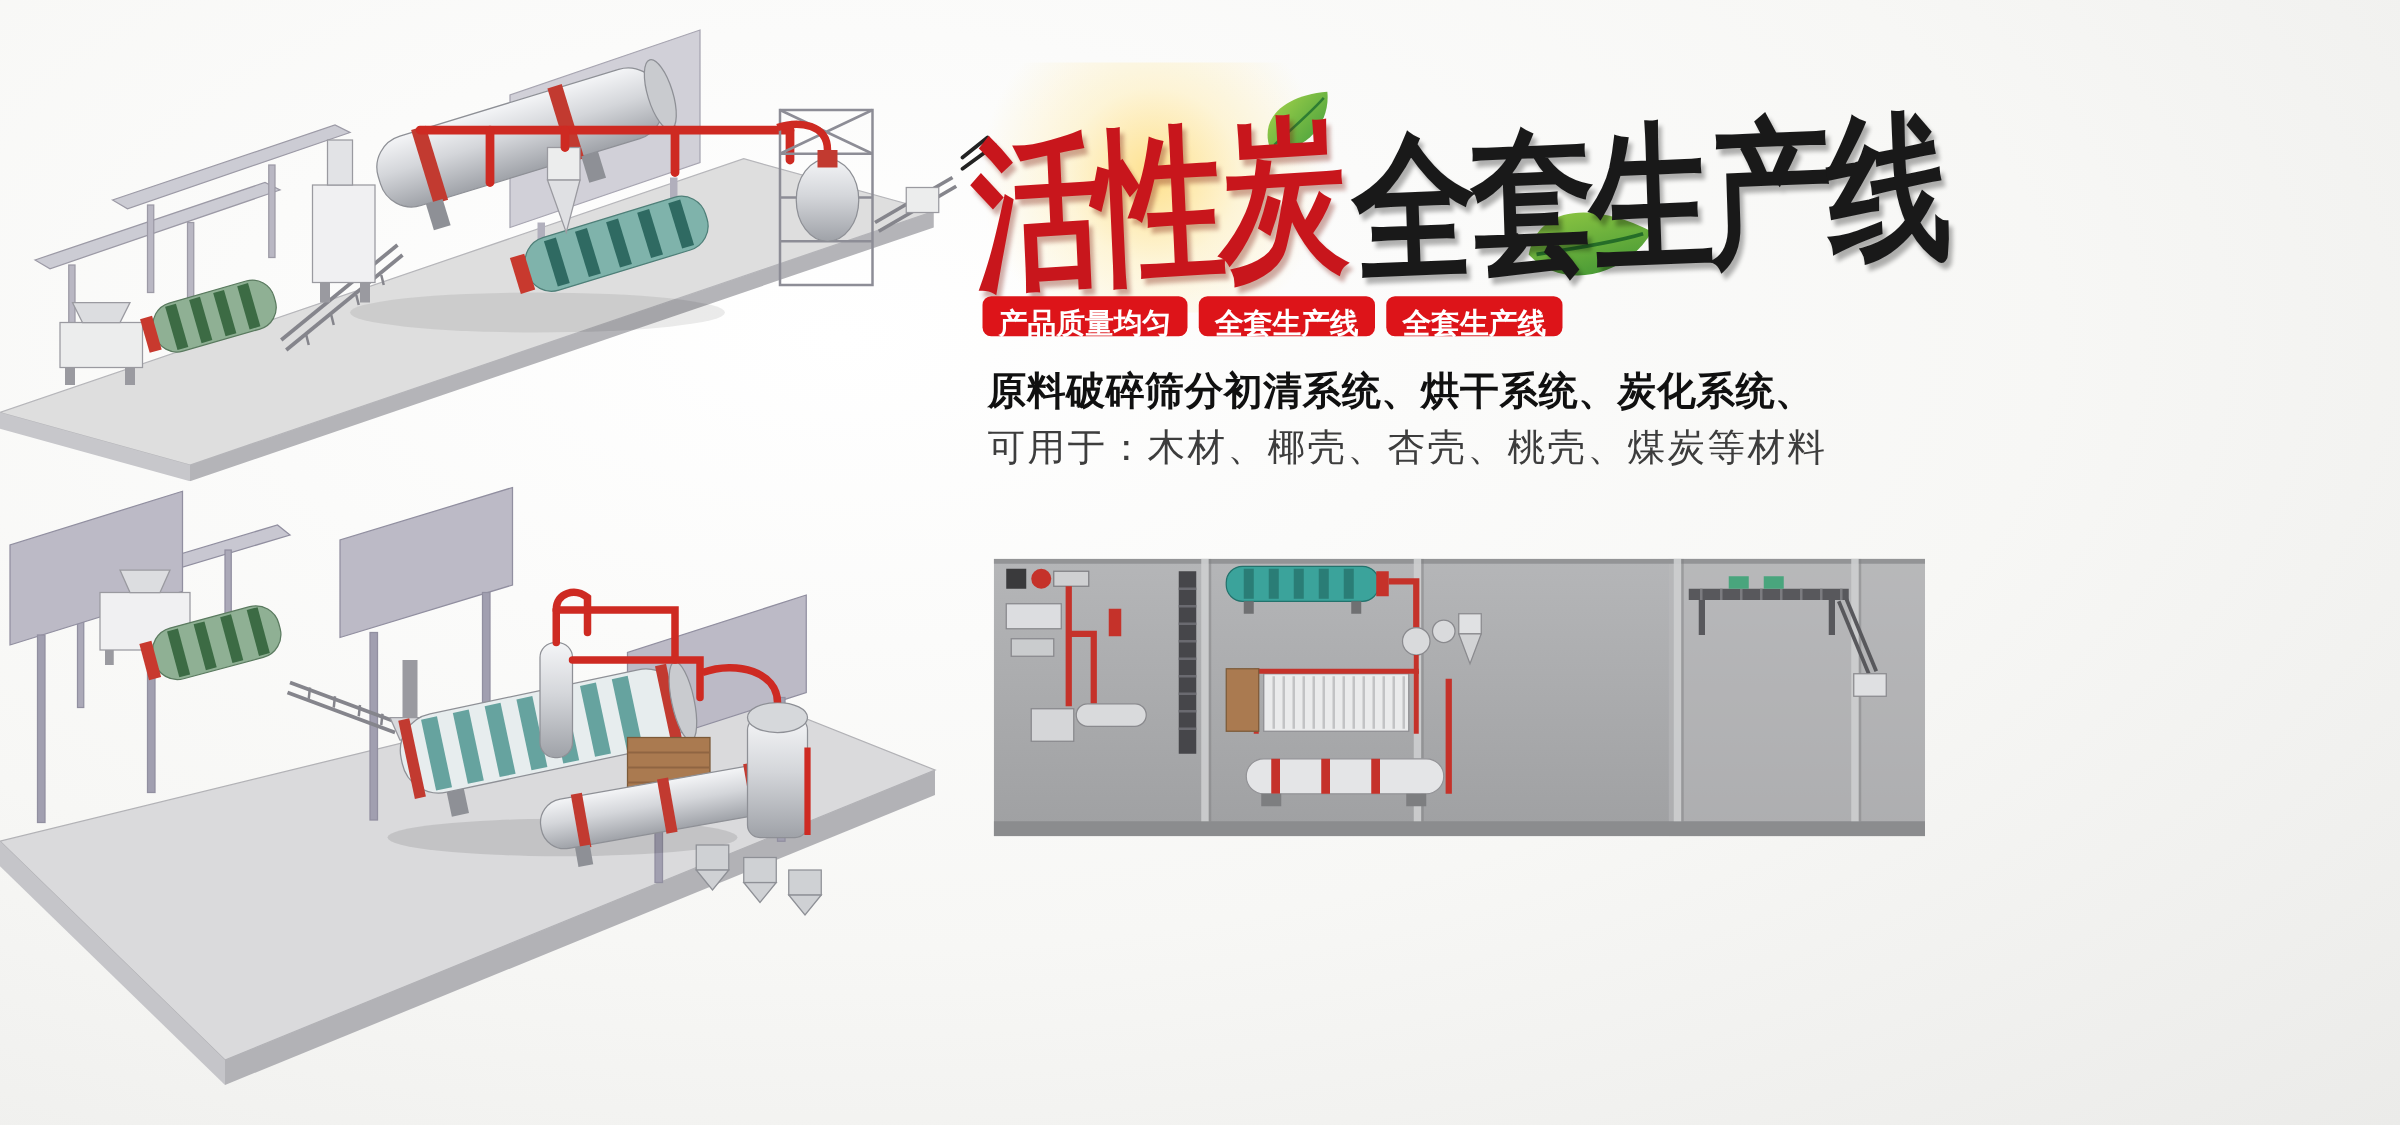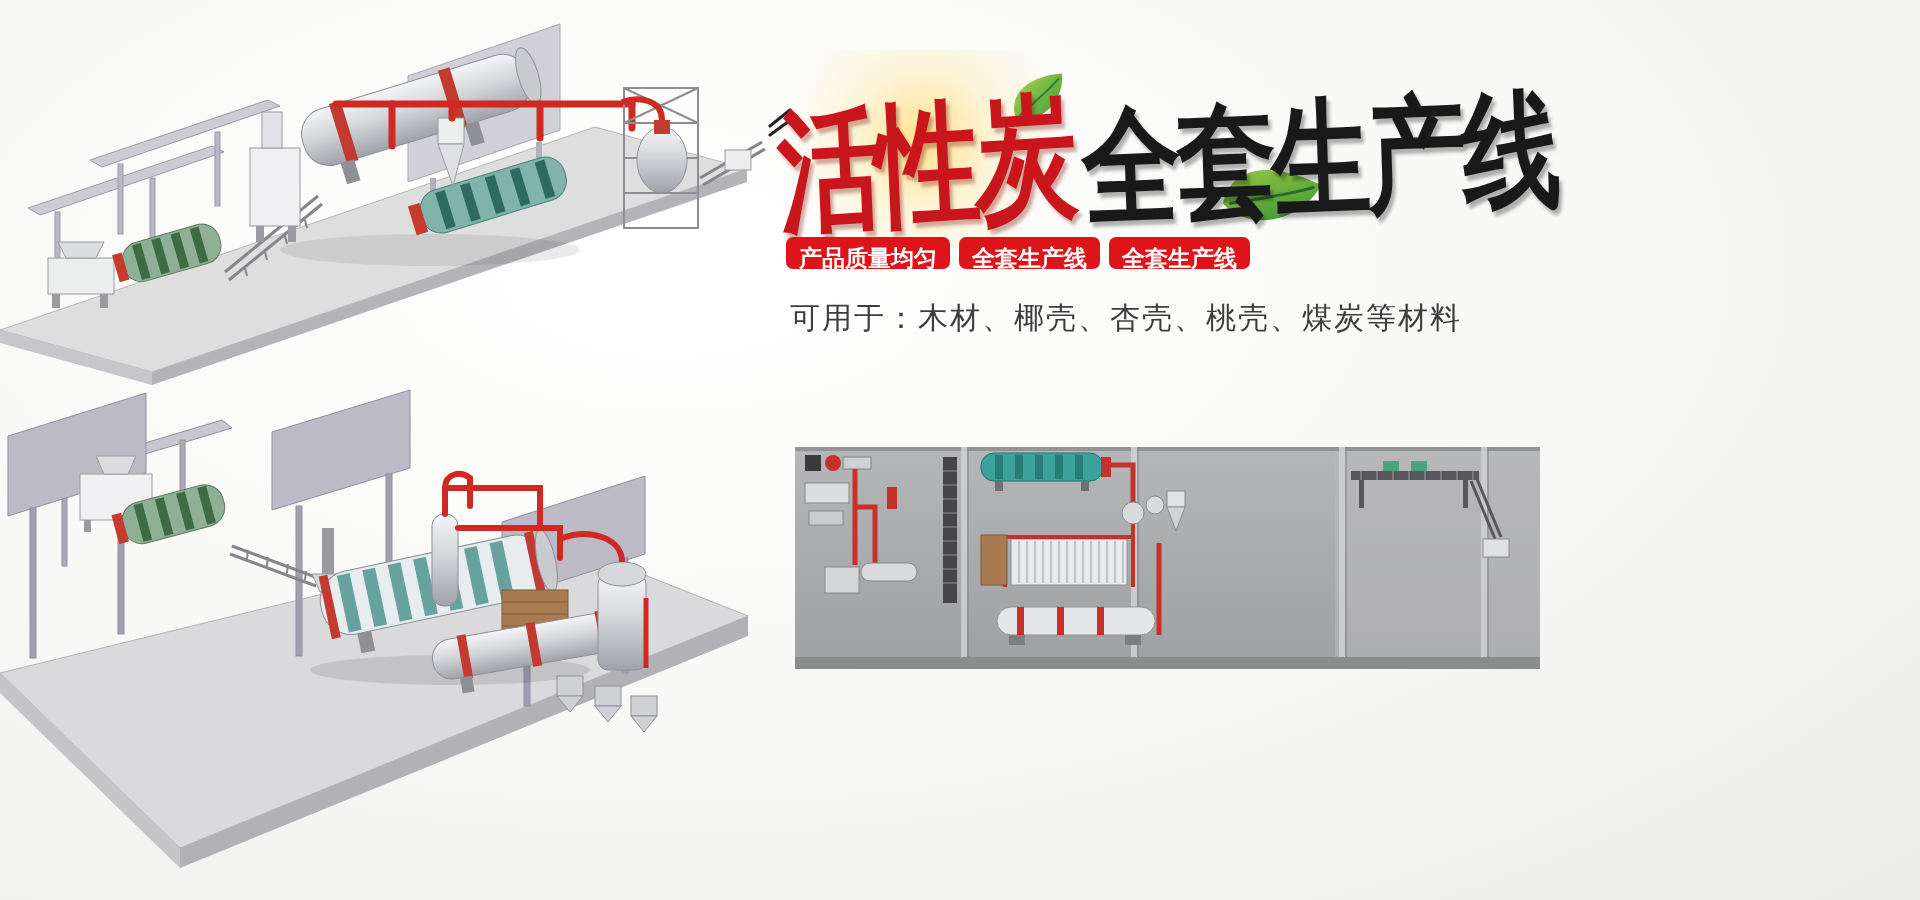--- a/index.html
+++ b/index.html
@@ -322,20 +322,21 @@
     <span class="red">活性炭</span><span class="black">全套生产线</span>
   </div>
 
   <div class="badges">
     <div class="badge">产品质量均匀</div>
     <div class="badge">全套生产线</div>
     <div class="badge">全套生产线</div>
   </div>
 
   <div class="desc">
+    <div class="b">原料破碎筛分初清系统、烘干系统、炭化系统、</div>
     <div class="sub">可用于：木材、椰壳、杏壳、桃壳、煤炭等材料</div>
   </div>
 
   <div class="scene scene3">
     <svg viewBox="0 0 745 222" width="745" height="222">
       <defs>
         <linearGradient id="s3bg" x1="0" y1="0" x2="0" y2="1">
           <stop offset="0" stop-color="#b5b6b8"></stop>
             <stop offset="1" stop-color="#9fa0a2"></stop>
         </linearGradient>

